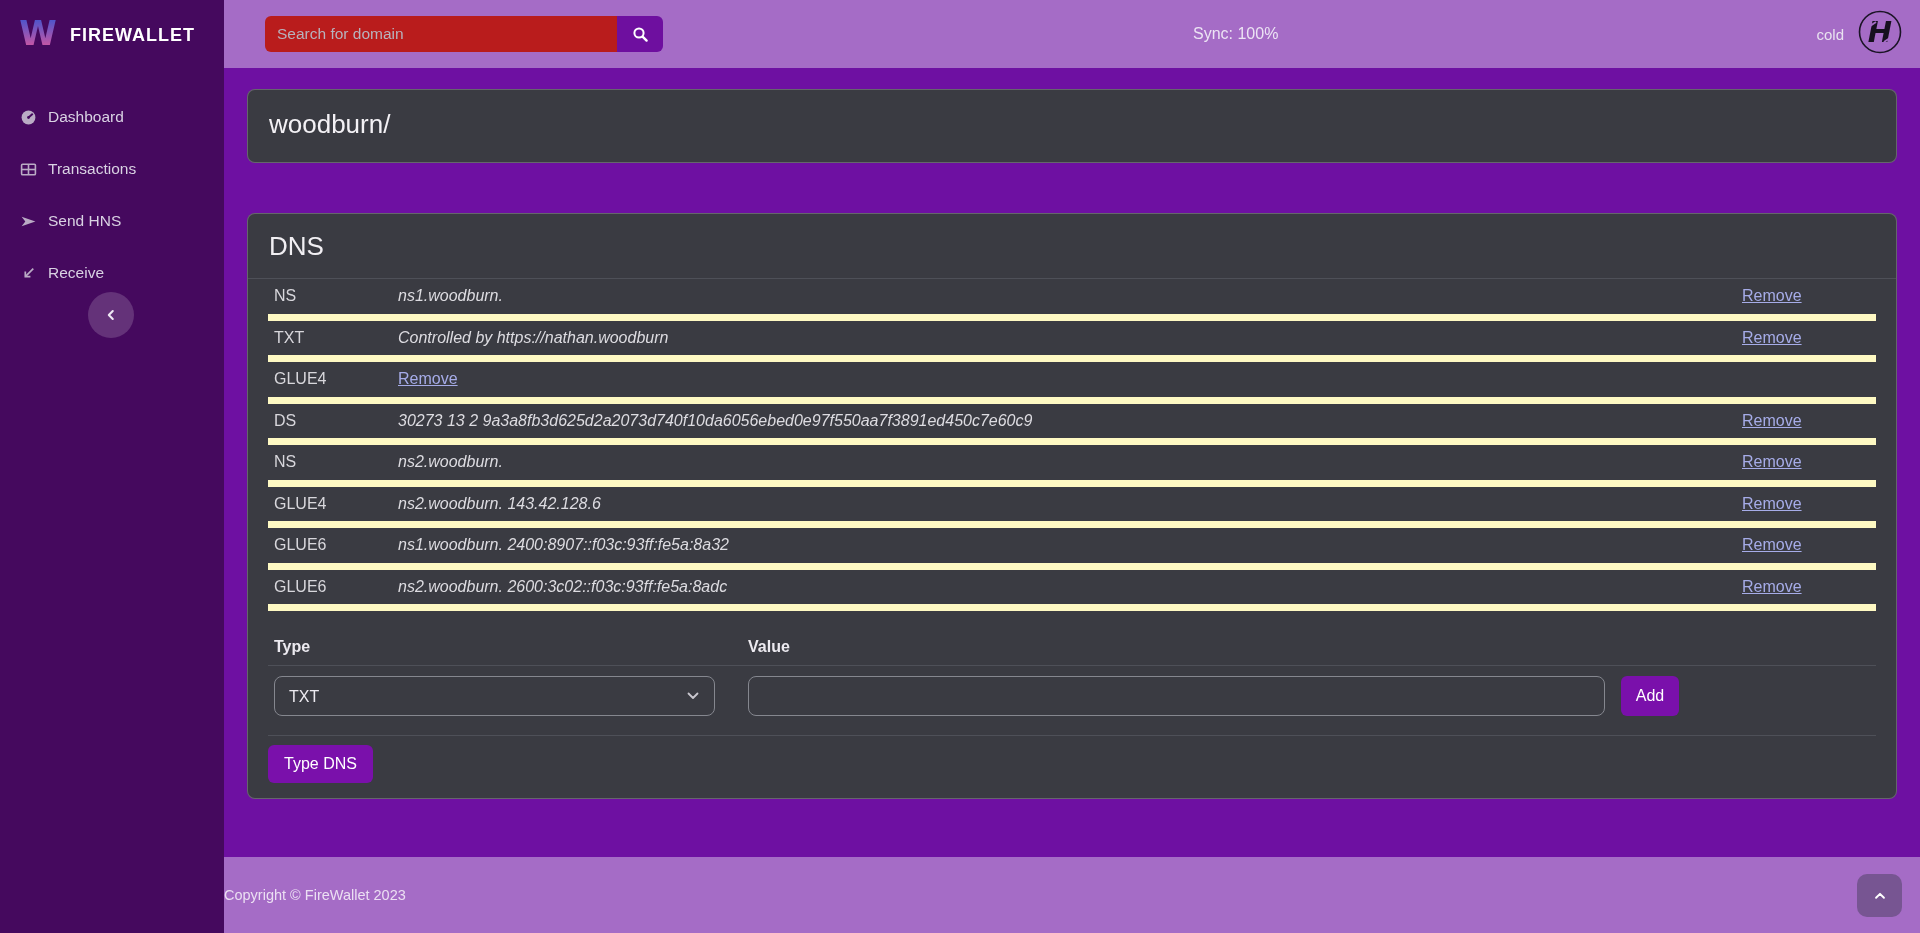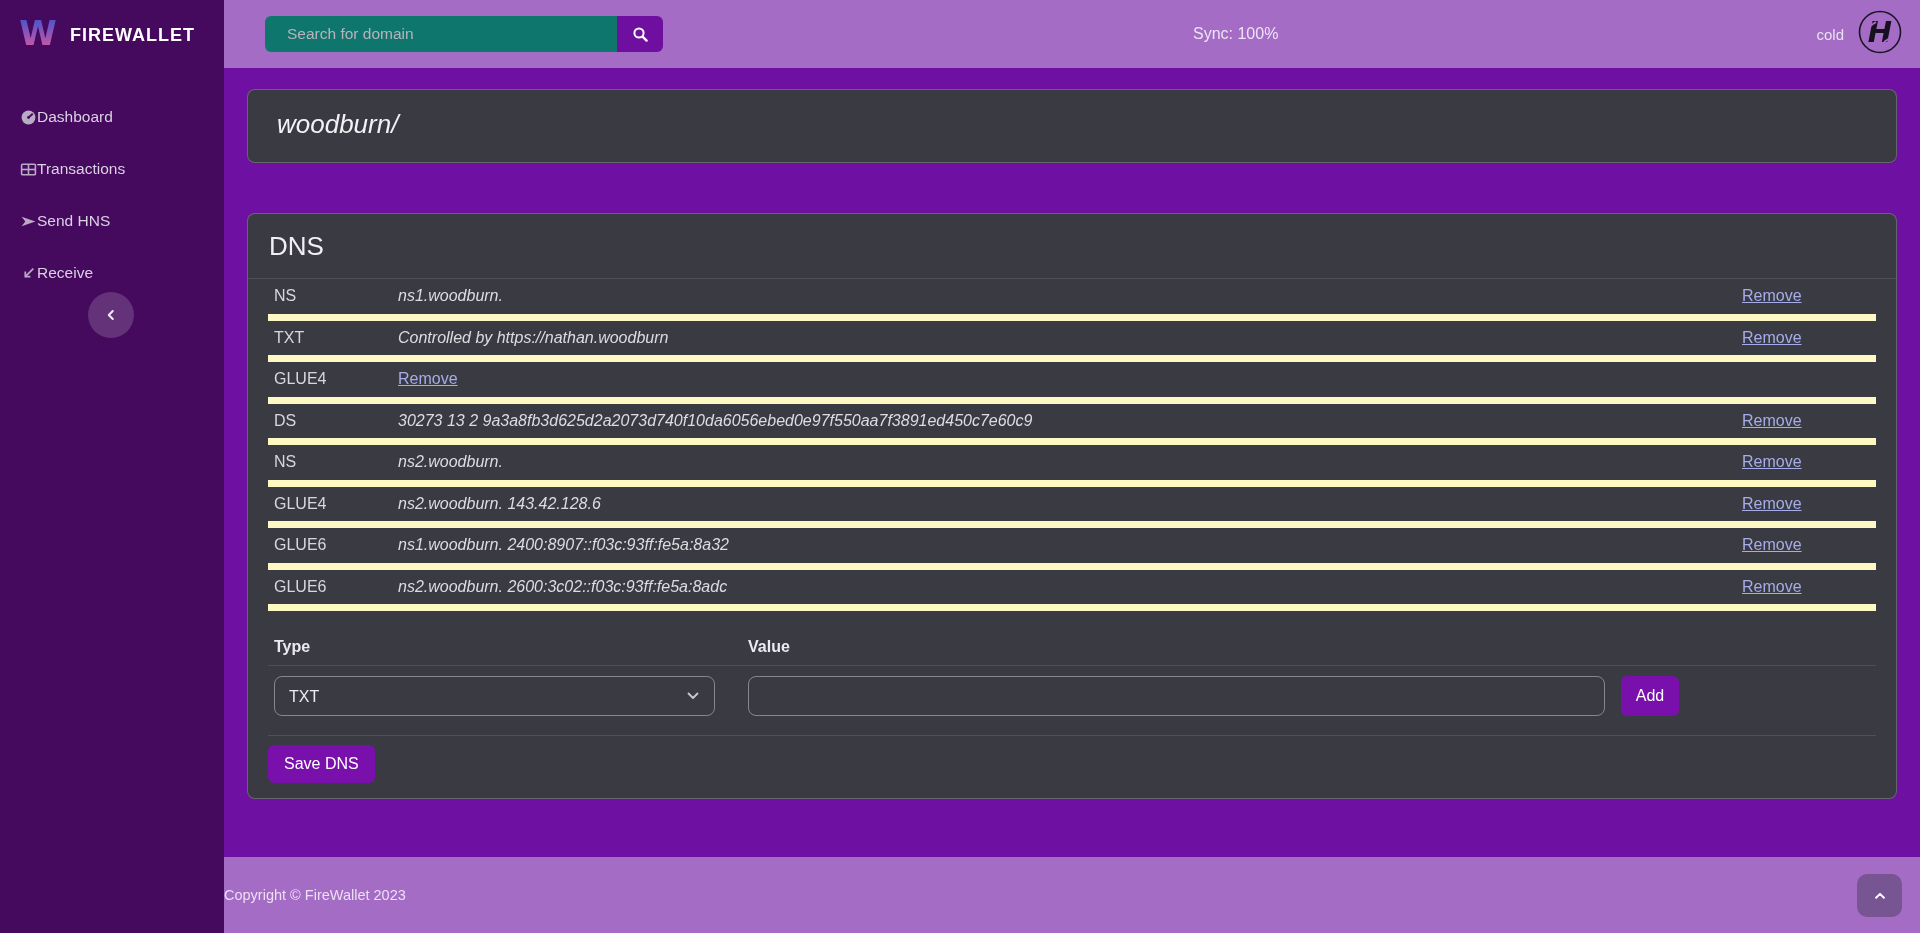--- a/index.html
+++ b/index.html
@@ -13,58 +13,58 @@
 
   
   .sidebar {
     position: absolute; left: 0; top: 0; width: 224px; height: 933px;
     background: #45095e; z-index: 3;
   }
   .brand { display: flex; align-items: center; gap: 12px; padding: 13px 16px 10px 18px; }
   .brand-name { color: #ffffff; font-weight: bold; font-size: 18px; letter-spacing: 1px; }
   .nav { margin-top: 24px; }
   .nav-item {
-    display: flex; align-items: center; height: 52px;
+    display: flex; align-items: center; gap: 11px; height: 52px;
     padding-left: 20px; color: #d9d2e3; font-size: 15.5px; cursor: pointer;
   }
   .nav-item .ni { width: 17px; height: 17px; opacity: .85; flex: 0 0 auto; }
   .collapse-btn {
     position: absolute; left: 88px; top: 292px; width: 46px; height: 46px;
     border-radius: 50%; background: rgba(255,255,255,.17); border: none;
     display: flex; align-items: center; justify-content: center; cursor: pointer;
   }
 
   
   .topbar {
     position: absolute; left: 224px; top: 0; width: 1696px; height: 68px;
     background: #a56cc6;
   }
   .search-group { position: absolute; left: 41px; top: 16px; width: 398px; height: 36px; display: flex; }
   .search-input {
-    flex: 1; min-width: 0; background: #0f766e; border: none; outline: none;
-    border-radius: 6px 0 0 6px; color: #e9e8ec; font-size: 15.5px; padding: 0 22px;
+    flex: 1; min-width: 0; background: #b91c1c; border: none; outline: none;
+    border-radius: 6px 0 0 6px; color: #e9e8ec; font-size: 15.5px; padding: 0 12px;
     font-family: "Liberation Sans", sans-serif;
   }
   .search-input::placeholder { color: #b7b3bd; }
   .search-btn {
     width: 46px; background: #6e0f9f; border: none; border-radius: 0 6px 6px 0;
     display: flex; align-items: center; justify-content: center; cursor: pointer;
   }
   .sync { position: absolute; left: 969px; top: 0; height: 68px; display: flex; align-items: center; color: #ece4f4; font-size: 16px; }
   .wallet-area { position: absolute; right: 0; top: 0; height: 68px; display: flex; align-items: center; gap: 13px; padding-right: 17px; }
   .wallet-label { color: #e9e3f0; font-size: 15px; }
 
   
   .main { position: absolute; left: 224px; top: 68px; width: 1696px; height: 789px; background: #6e10a2; }
   .card {
     position: absolute; left: 23px; width: 1650px; background: #3a3b42;
     border: 1px solid rgba(255,255,255,.22); border-radius: 8px; color: #e7e6ea;
   }
   .card-domain { top: 21px; height: 74px; }
-  .domain-title { padding: 19px 29px; font-size: 26px; font-weight: 400; color: #f3f1f5; font-style: italic; }
+  .domain-title { padding: 19px 21px; font-size: 26px; font-weight: 400; color: #f3f1f5; }
   .card-dns { top: 145px; height: 586px; overflow: hidden; }
   .dns-head { height: 65px; padding: 17px 21px 0; font-size: 26px; color: #f1eff3; border-bottom: 1px solid #4e5058; }
   .dns-table { margin: 0 20px; }
   .dns-row { display: flex; align-items: center; height: 41.5px; border-bottom: 7px solid #fef9c3; font-size: 16px; }
   .dns-type { width: 130px; padding-left: 6px; color: #d8d7dc; }
   .dns-value { flex: 1; color: #dddce1; white-space: nowrap; overflow: hidden; font-style: italic; }
   .dns-remove-col { width: 134px; }
   .remove-link { color: #a6ace8; text-decoration: underline; font-size: 16px; cursor: pointer; }
   .form-headers { display: flex; align-items: center; height: 55px; padding-top: 18px; border-bottom: 1px solid #4e5058; font-weight: bold; font-size: 16px; color: #eceaf0; }
   .col-type { width: 480px; padding-left: 6px; }
@@ -279,21 +279,21 @@
               </svg>
             </div>
           </div>
           <div class="value-cell">
             <input class="value-input" type="text" value="" style="">
             <button class="btn-purple add-btn">Add</button>
           </div>
         </div>
       </div>
 
-      <button class="btn-purple save-btn">Save DNS</button>
+      <button class="btn-purple save-btn">Type DNS</button>
     </section>
 
   </main>
 
   <footer class="footer">
     <span class="copyright">Copyright © FireWallet 2023</span>
     <button class="scroll-top">
       <svg width="14" height="14" viewBox="0 0 16 16">
         <polyline points="3.5,10 8,5.5 12.5,10" fill="none" stroke="#ffffff" stroke-width="2.2" stroke-linecap="round" stroke-linejoin="round"></polyline>
       </svg>

